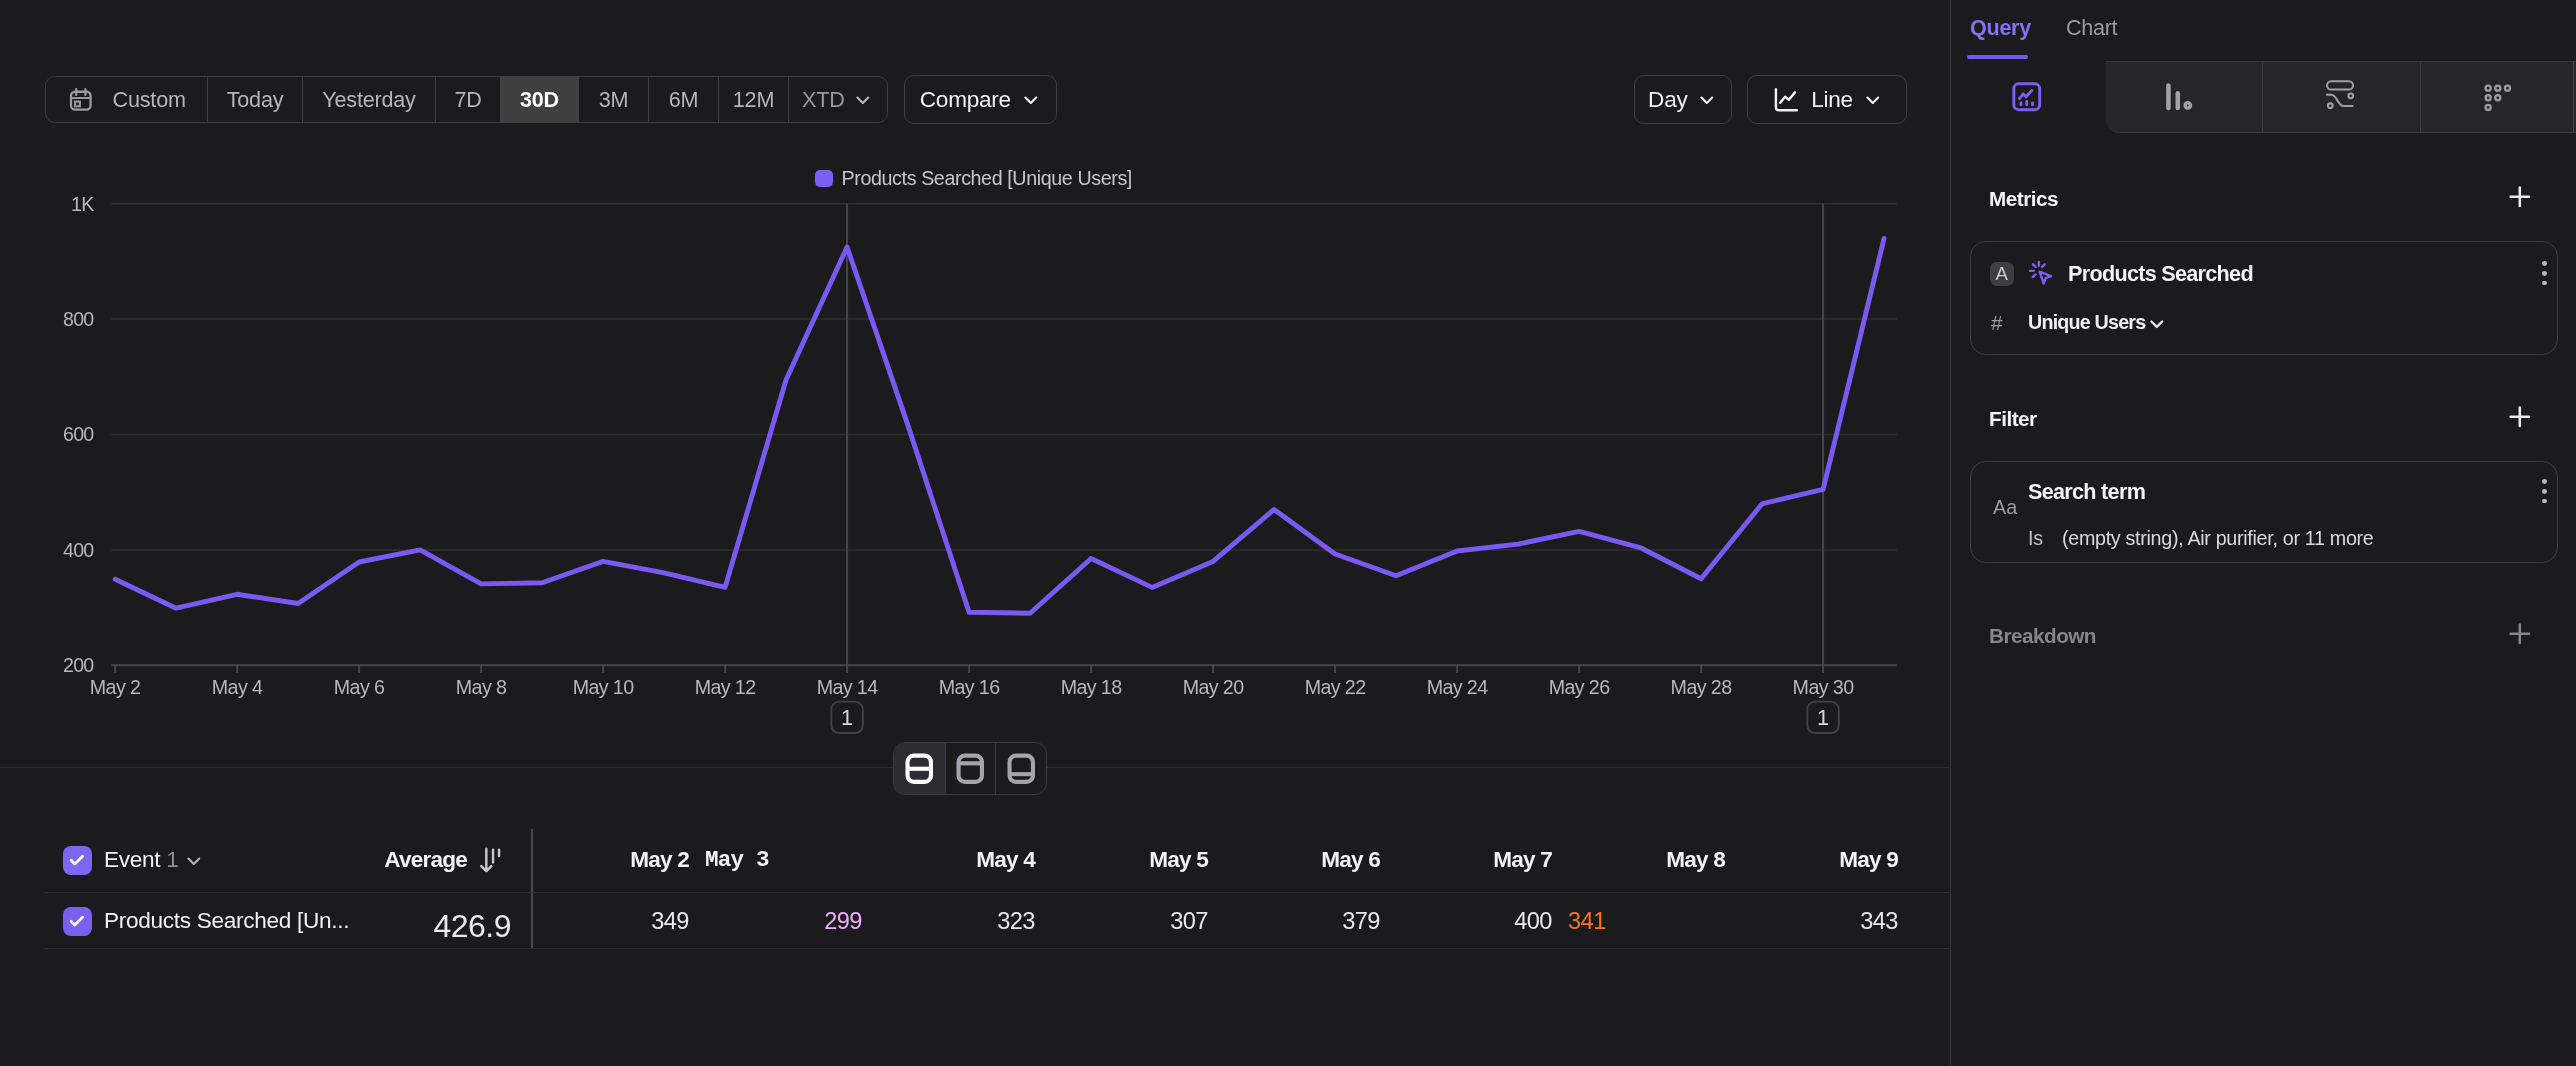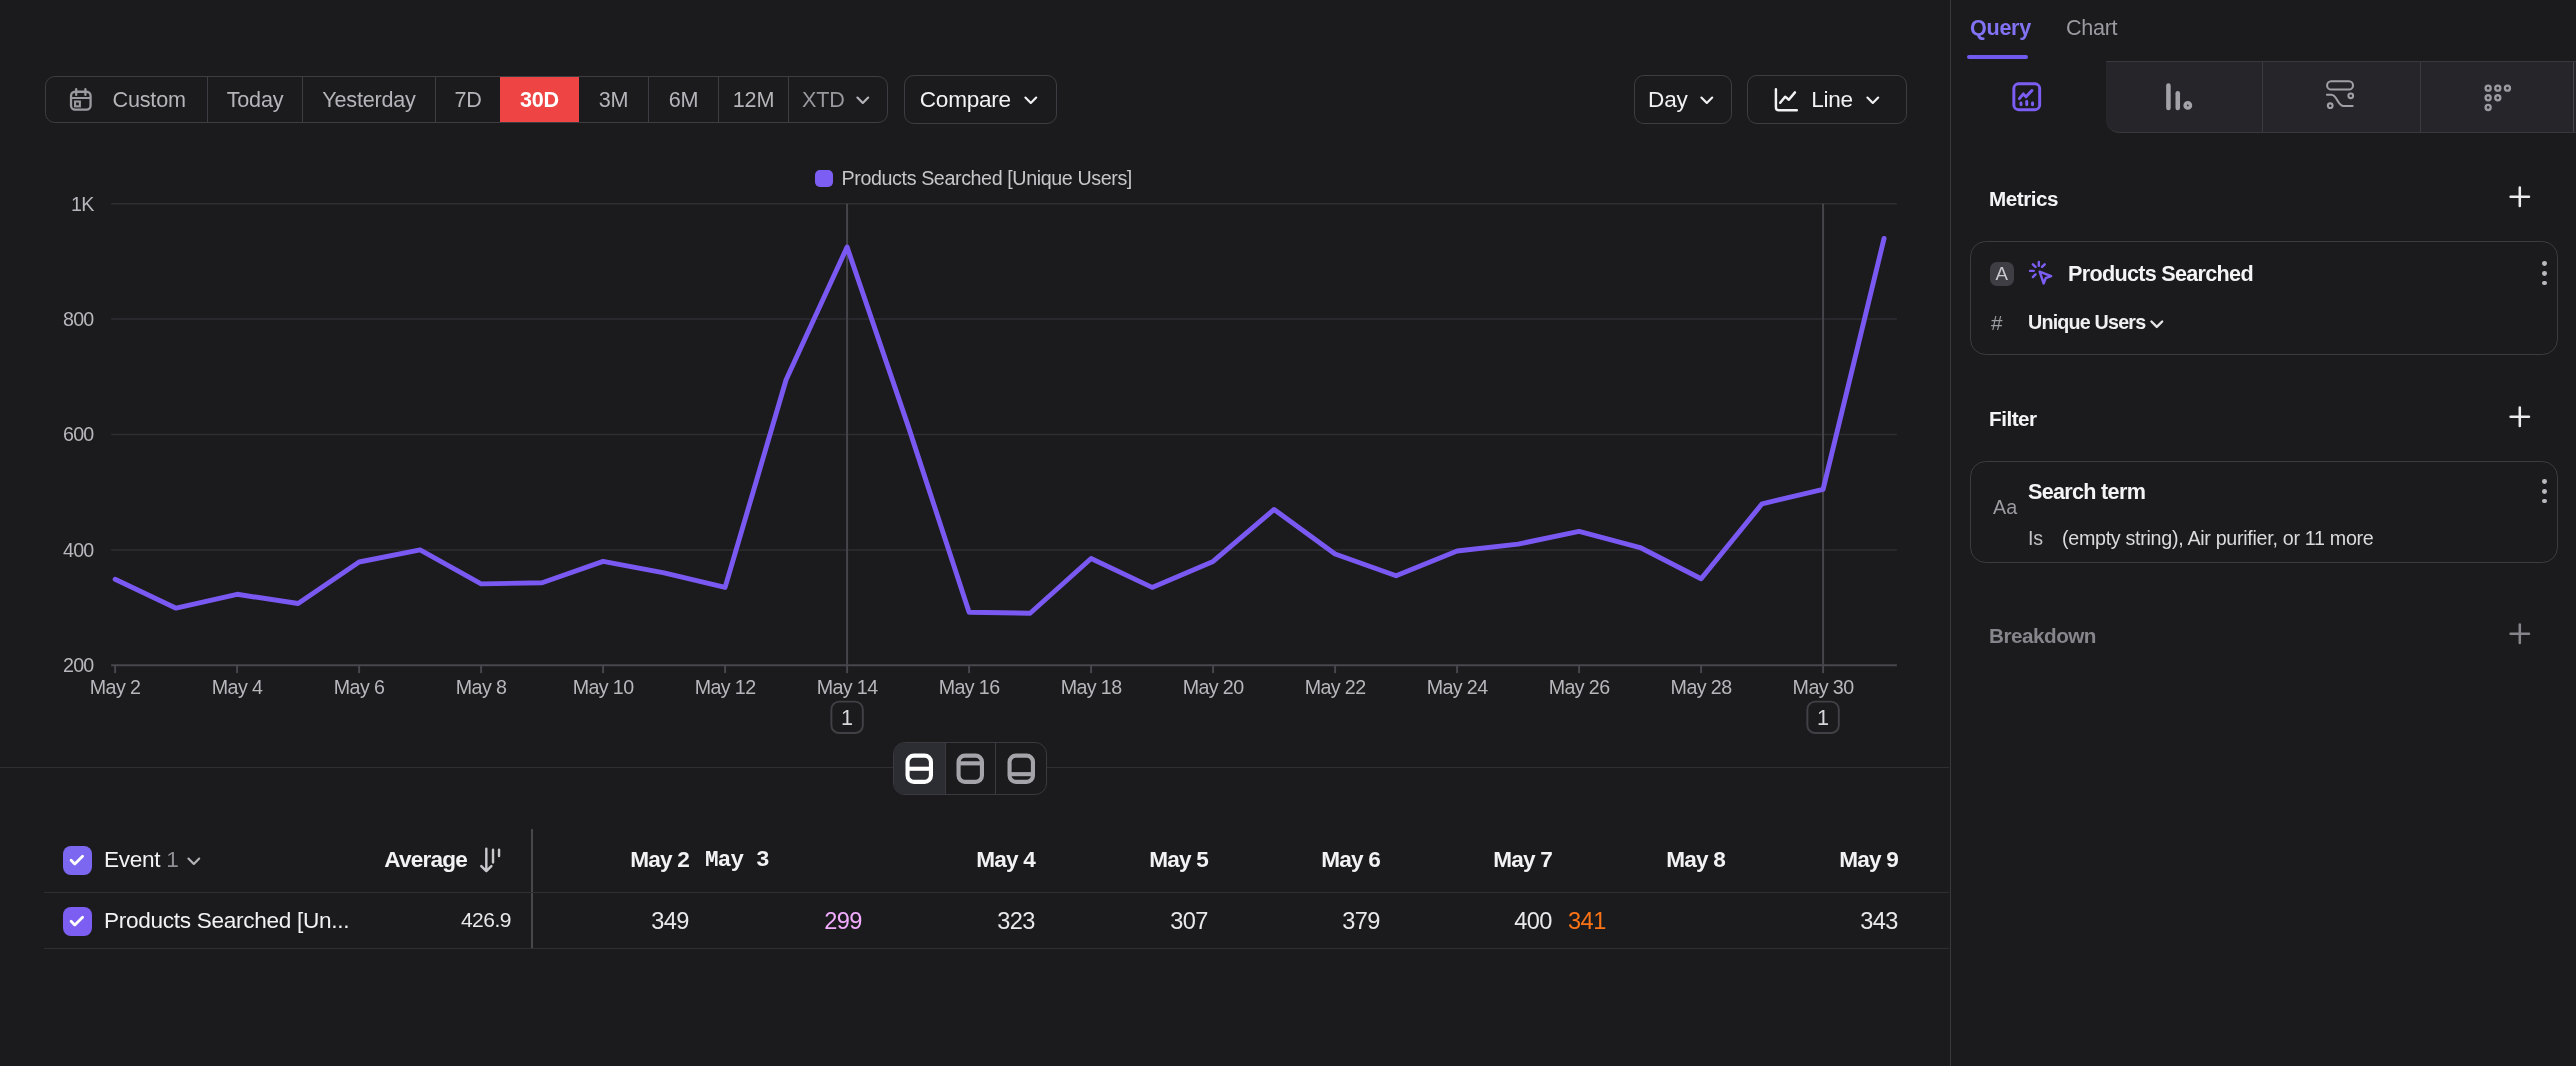--- a/index.html
+++ b/index.html
@@ -28,21 +28,21 @@
         <path d="M3.5 10.5h17" stroke-width="1.8"></path>
         <path d="M8 2.8v5M16 2.8v5" stroke-linecap="round"></path>
         <rect x="7" y="13.5" width="4.2" height="4.2" stroke-width="1.8"></rect>
       </svg>Custom</div>
     <div class="sep"></div>
       <div class="seg" style="width:94px;">Today</div>
     <div class="sep"></div>
       <div class="seg" style="width:132px;">Yesterday</div>
     <div class="sep"></div>
       <div class="seg" style="width:64px;">7D</div>
-    <div class="seg" style="width:79px;background:#ef4444;color:#fff;font-weight:700;">30D</div>
+    <div class="seg" style="width:79px;background:#404040;color:#fff;font-weight:700;">30D</div>
     <div class="seg" style="width:69px;">3M</div>
     <div class="sep"></div>
       <div class="seg" style="width:69px;">6M</div>
     <div class="sep"></div>
       <div class="seg" style="width:69px;">12M</div>
     <div class="sep"></div>
       <div class="seg" style="flex:1;color:#98989e;">XTD<svg class="chev" viewBox="0 0 24 24" fill="none" stroke="#b4b4ba" stroke-width="2.4" style="margin-left:7.9px;">
           <path d="M6 9.5l6 6 6-6" stroke-linecap="round" stroke-linejoin="round"></path>
         </svg></div>
   </div>
@@ -160,21 +160,21 @@
   <div class="abs" style="left:531px;top:829px;width:2px;height:119px;background:#47474c;"></div>
   <div class="abs" style="left:44px;top:892px;width:1905px;height:1px;background:#2e2e33;"></div>
   <div class="abs" style="left:44px;top:948px;width:1905px;height:1px;background:#2e2e33;"></div>
 
   <div class="abs" style="left:63px;top:907px;width:28.5px;height:28.5px;border-radius:7.9px;background:#7c5ef2;display:flex;align-items:center;justify-content:center;">
     <svg width="19.7" height="19.7" viewBox="0 0 24 24" fill="none" stroke="#fff" stroke-width="3.4" stroke-linecap="round" stroke-linejoin="round">
           <path d="M5 12.5l4.5 4.5L19 7.5"></path>
         </svg>
   </div>
   <div class="abs" style="left:104px;top:908px;font-size:22.6px;letter-spacing:-0.3px;color:#f2f2f4;">Products Searched [Un...</div>
-  <div class="abs" style="left:337px;top:908px;width:174px;text-align:right;font-size:21px;letter-spacing:-0.5px;color:#e9e9ec;">426.9</div>
+  <div class="abs" style="left:337px;top:908px;width:174px;text-align:right;font-size:32px;letter-spacing:-0.5px;color:#e9e9ec;">426.9</div>
   <div class="abs" style="left:532px;top:847px;width:157px;text-align:right;font-size:22.6px;font-weight:700;letter-spacing:-0.8px;color:#f2f2f4;">May 2</div>
   <div class="abs" style="left:532px;top:908px;width:157px;text-align:right;font-size:23.6px;letter-spacing:-0.5px;color:#e9e9ec;">349</div>
   <div class="abs" style="left:705px;top:847px;width:157px;text-align:left;font-size:22.6px;font-weight:700;letter-spacing:-0.8px;color:#f2f2f4;font-family:Liberation Mono, monospace;">May 3</div>
   <div class="abs" style="left:705px;top:908px;width:157px;text-align:right;font-size:23.6px;letter-spacing:-0.5px;color:#f0abfc;">299</div>
   <div class="abs" style="left:878px;top:847px;width:157px;text-align:right;font-size:22.6px;font-weight:700;letter-spacing:-0.8px;color:#f2f2f4;">May 4</div>
   <div class="abs" style="left:878px;top:908px;width:157px;text-align:right;font-size:23.6px;letter-spacing:-0.5px;color:#e9e9ec;">323</div>
   <div class="abs" style="left:1051px;top:847px;width:157px;text-align:right;font-size:22.6px;font-weight:700;letter-spacing:-0.8px;color:#f2f2f4;">May 5</div>
   <div class="abs" style="left:1051px;top:908px;width:157px;text-align:right;font-size:23.6px;letter-spacing:-0.5px;color:#e9e9ec;">307</div>
   <div class="abs" style="left:1223px;top:847px;width:157px;text-align:right;font-size:22.6px;font-weight:700;letter-spacing:-0.8px;color:#f2f2f4;">May 6</div>
   <div class="abs" style="left:1223px;top:908px;width:157px;text-align:right;font-size:23.6px;letter-spacing:-0.5px;color:#e9e9ec;">379</div>

